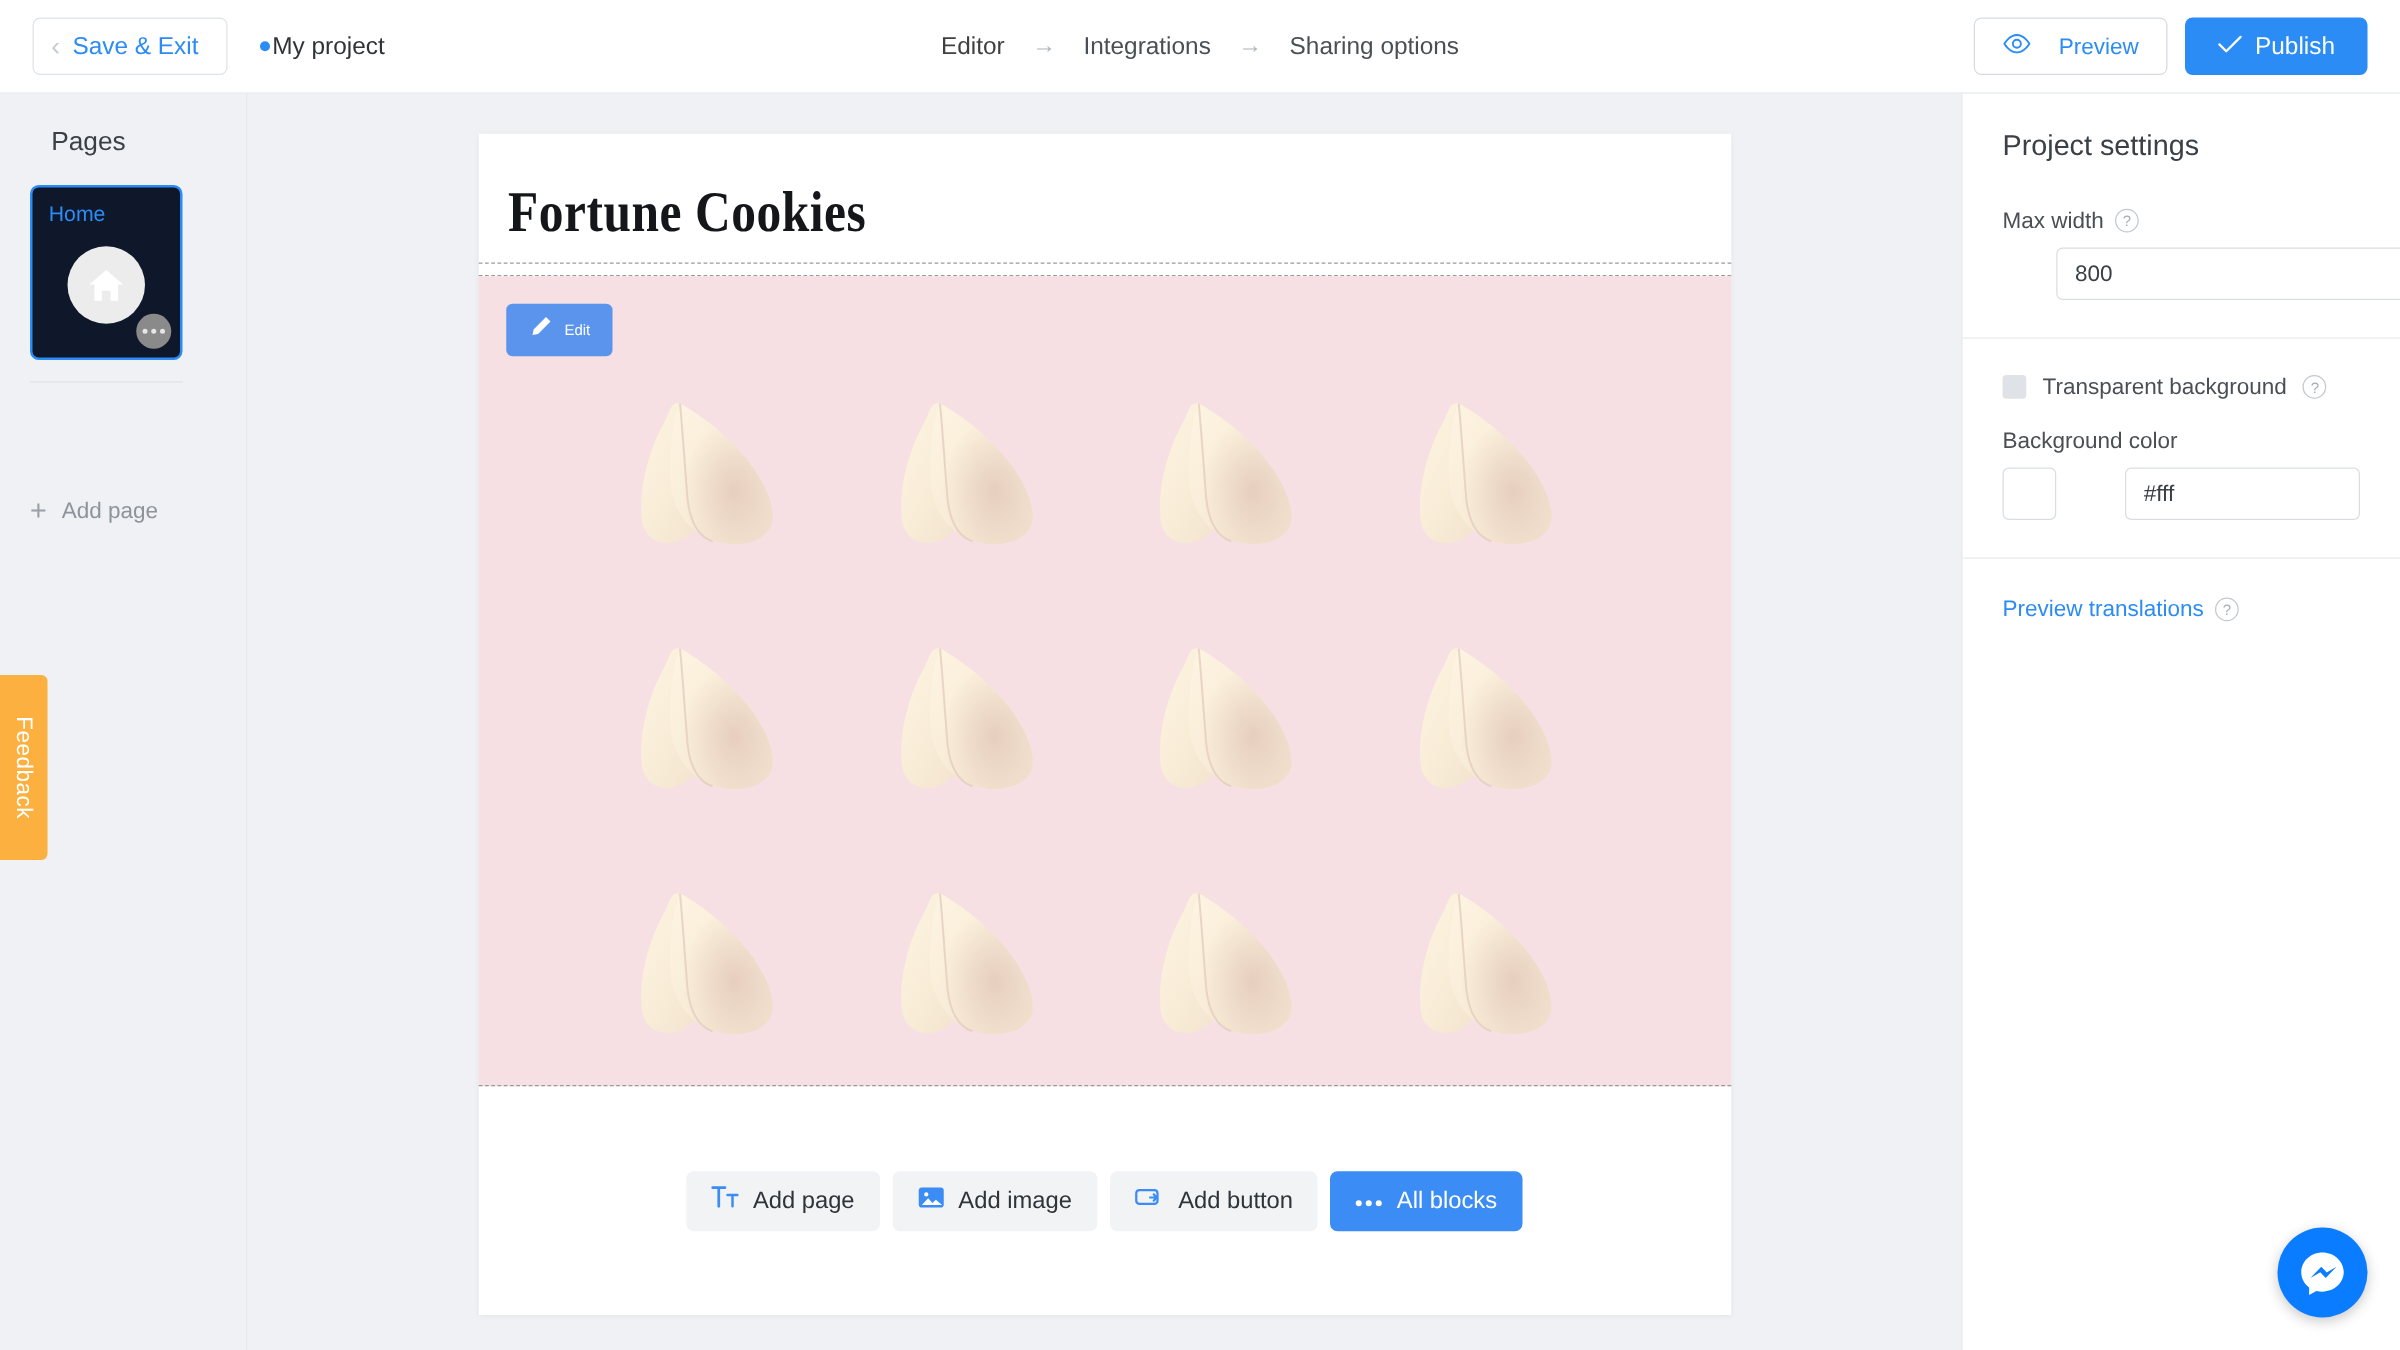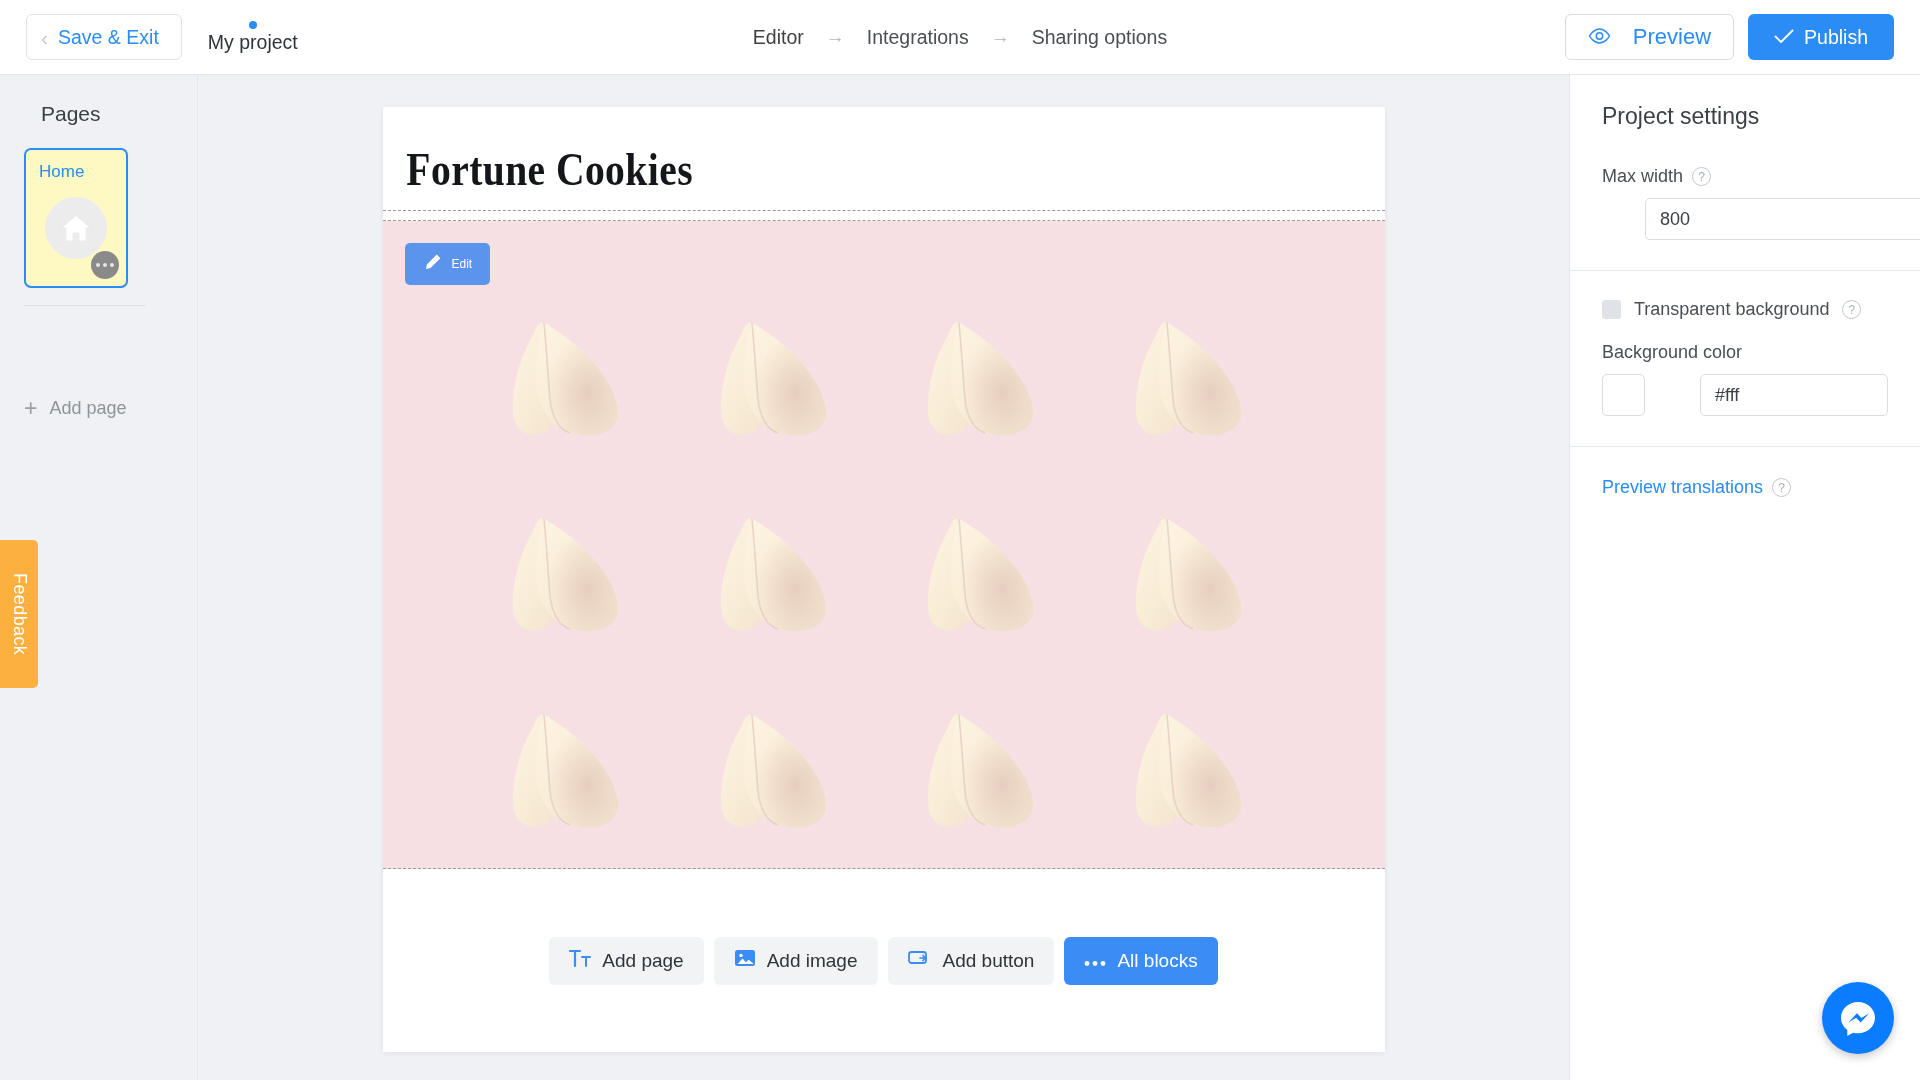--- a/index.html
+++ b/index.html
@@ -18,55 +18,55 @@
     display: flex; align-items: center;
   }
   .save-exit {
     margin-left: 26px; height: 46px; padding: 0 22px 0 14px;
     border: 1px solid #dfe3e8; border-radius: 6px; background: #fff;
     display: flex; align-items: center; gap: 10px; cursor: pointer;
   }
   .save-exit .chev { color: #c6cbd2; font-size: 21px; line-height: 1; }
   .save-exit .lbl { color: #2a8cf4; font-size: 19.5px; }
 
-  .proj { margin-left: 26px; display: flex; align-items: center; gap: 2px; flex-direction: column; }
+  .proj { margin-left: 26px; display: flex; align-items: center; gap: 2px; }
   .proj .dot { width: 8px; height: 8px; border-radius: 50%; background: #2a8cf4; }
   .proj .name { font-size: 19.5px; color: #2f3439; }
 
   .crumbs {
     position: absolute; left: 50%; transform: translateX(-50%);
     display: flex; align-items: center; gap: 22px;
   }
   .crumbs .c { font-size: 19.5px; color: #4a4f55; cursor: pointer; white-space: nowrap; }
   .crumbs .c.active { color: #404040; }
   .crumbs .arr { color: #aeb4bb; font-size: 19px; }
 
   .topright {
     position: absolute; right: 26px; display: flex; align-items: center; gap: 14px;
   }
   .btn-preview {
     height: 46px; padding: 0 22px; border: 1px solid #d7dce2; border-radius: 6px;
-    background: #fff; color: #2a8cf4; font-size: 22px;
+    background: #fff; color: #2a8cf4; font-size: 18px;
     display: flex; align-items: center; gap: 22px; cursor: pointer;
   }
   .btn-publish {
     height: 46px; padding: 0 26px; border: none; border-radius: 6px;
     background: #2a8cf4; color: #fff; font-size: 19.5px;
     display: flex; align-items: center; gap: 10px; cursor: pointer;
   }
 
   
   .sidebar {
     position: absolute; top: 75px; left: 0; width: 198px; height: 1005px;
     background: #eff1f4; border-right: 1px solid #e3e6ea;
   }
   .sidebar h2 { margin: 27px 0 0 41px; font-size: 21px; font-weight: 400; color: #3a4046; }
   .pagecard {
-    position: absolute; top: 73px; left: 24px; width: 104px; height: 140px;
-    background: #fef9c3; border: 2px solid #2a8cf4; border-radius: 7px;
+    position: absolute; top: 73px; left: 24px; width: 122px; height: 140px;
+    background: #0f172a; border: 2px solid #2a8cf4; border-radius: 7px;
   }
   .pagecard .pname {
     position: absolute; top: 12px; left: 13px; font-size: 17px; color: #2a8cf4;
   }
   .home-circle {
     position: absolute; left: 50%; top: 78px; transform: translate(-50%,-50%);
     width: 62px; height: 62px; border-radius: 50%; background: #ececec;
     display: flex; align-items: center; justify-content: center;
   }
   .dots-btn {

